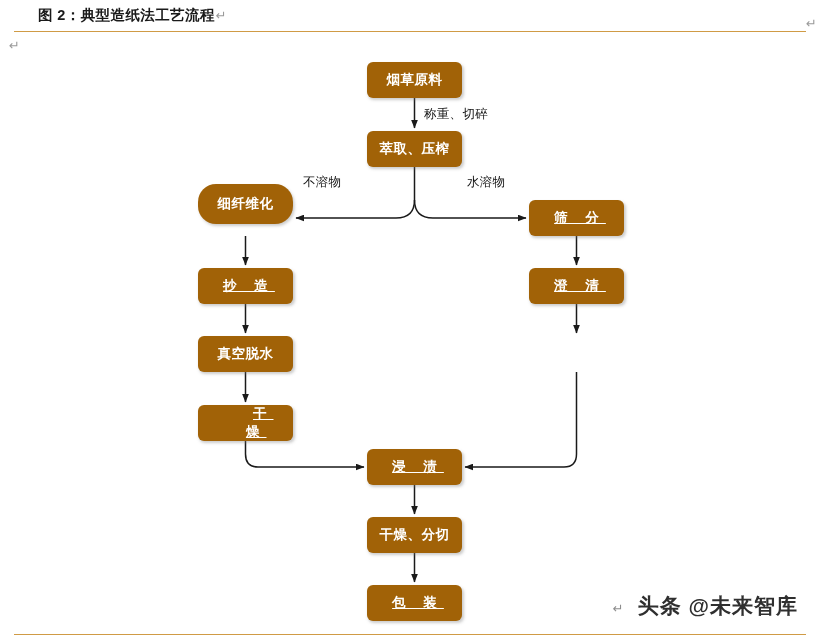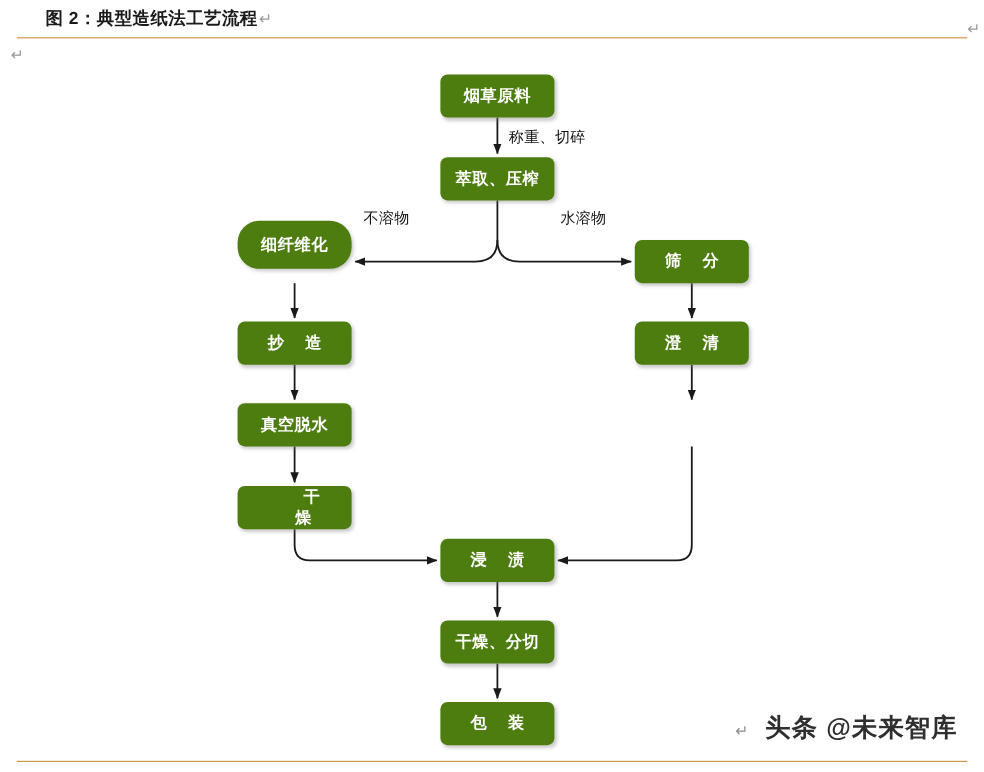--- a/index.html
+++ b/index.html
@@ -103,35 +103,36 @@
   }
   #edges {
     position: absolute;
     left: 0; top: 0;
     width: 820px;
     height: 580px;
   }
   .node {
     position: absolute;
     box-sizing: border-box;
-    background: #4d7c0f;
+    background: #a16207;
     color: #ffffff;
     border-radius: 6px;
     display: flex;
     align-items: center;
     justify-content: center;
     font-size: 13.5px;
     font-weight: bold;
     letter-spacing: 0.5px;
     box-shadow: 1.5px 2px 3px rgba(120,120,120,0.38);
     user-select: none;
   }
   .node.wide-gap {
     letter-spacing: 7px;
     text-indent: 7px;
+    text-decoration: underline;
   }
   .edge-label {
     position: absolute;
     font-size: 12.5px;
     font-weight: normal;
     color: #111;
     white-space: nowrap;
     letter-spacing: 0.3px;
   }
 </style>

